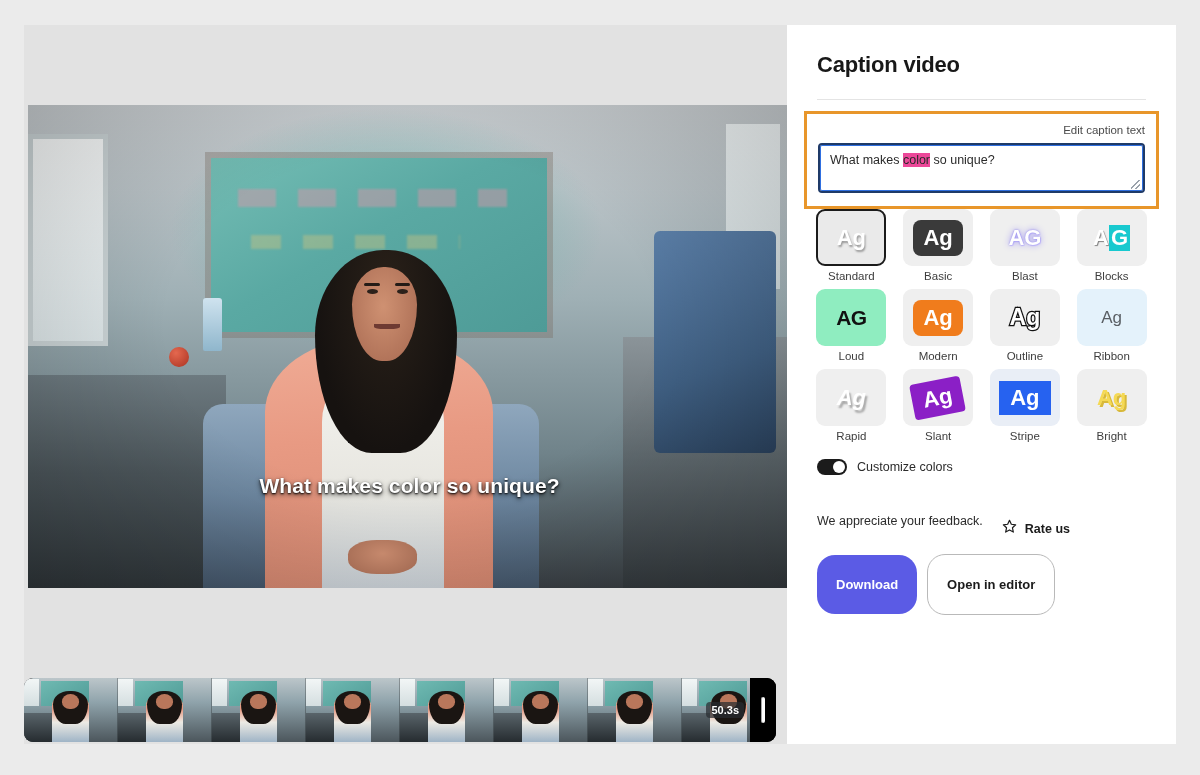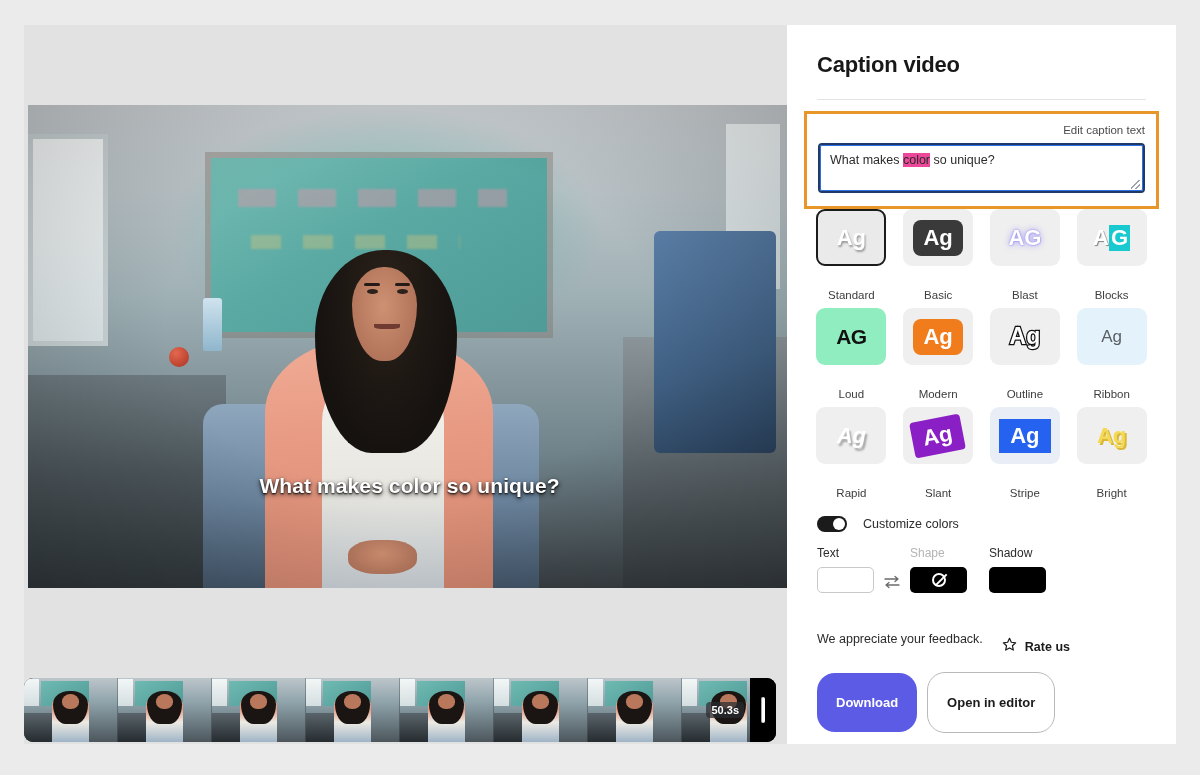--- a/index.html
+++ b/index.html
@@ -319,21 +319,21 @@
     position: relative;
     overflow: hidden;
   }
   .style-cell.selected .swatch {
     border: 2px solid #1b1b1b;
     background: #eaeaea;
   }
   .style-name {
     font-size: 11.5px;
     color: #3d3d3d;
-    margin-top: 23px;
+    margin-top: 4px;
   }
   
   .sw-standard { color:#fff; text-shadow: 1px 2px 2px rgba(0,0,0,.35); }
   .sw-basic    { background:#efefef; }
   .sw-basic .chip { background:#3a3a3a; color:#fff; border-radius:8px; padding:5px 10px; }
   .sw-blast    { color:#fff; text-shadow: 0 0 7px #9a8ff0, 0 0 2px #7e72ec, 1px 1px 0 #ded9fb; }
   .sw-blocks   { }
   .sw-blocks .a { color:#fff; text-shadow:1px 1px 1px rgba(0,0,0,.45); }
   .sw-blocks .g { color:#fff; background:#18c9cf; padding:0 2px; }
   .sw-loud     { background:#8fedc0; color:#111; font-size:21px; letter-spacing:-.5px; }
@@ -344,21 +344,21 @@
   .sw-rapid    { color:#fff; font-style: italic; text-shadow: 2px 3px 2px rgba(0,0,0,.3); }
   .sw-slant    { }
   .sw-slant .chip { background:#8b1fc6; color:#fff; padding:5px 11px; border-radius:4px; transform: rotate(-11deg); display:inline-block; }
   .sw-stripe   { background:#e9eef6; }
   .sw-stripe .chip { background:#2662f0; color:#fff; padding:4px 11px; display:inline-block; }
   .sw-bright   { color:#f5d954; text-shadow: 2px 2px 0 #d8b93a; }
 
   .toggle-row {
     display: flex; align-items: center;
     margin: 17px 0 0 30px;
-    gap: 16px;
+    gap: 10px;
   }
   .toggle {
     width: 30px; height: 16px;
     background: #1b1b1b;
     border-radius: 9px;
     position: relative;
     cursor: pointer;
   }
   .toggle .knob {
     position: absolute;
@@ -644,45 +644,20 @@
 
     </div>
 
     <div class="toggle-row">
       <div class="toggle">
         <div class="knob"></div>
       </div>
       <div class="toggle-label">Customize colors</div>
     </div>
 
-    <div class="colors-row">
-      <div class="color-group">
-        <div class="color-caption">Text</div>
-        <div class="color-chip chip-white"></div>
-      </div>
-
-      <div class="swap-icon">
-        <svg width="18" height="14" viewBox="0 0 18 14" aria-hidden="true">
-          <path d="M2 4 H15 M12 1.5 L15 4 L12 6.5" fill="none" stroke="#6b6b6b" stroke-width="1.3" stroke-linecap="round" stroke-linejoin="round"></path>
-          <path d="M16 10 H3 M6 7.5 L3 10 L6 12.5" fill="none" stroke="#6b6b6b" stroke-width="1.3" stroke-linecap="round" stroke-linejoin="round"></path>
-        </svg>
-      </div>
-
-      <div class="color-group gap-shape">
-        <div class="color-caption muted">Shape</div>
-        <div class="color-chip chip-black">
-          <span class="no-symbol"></span>
-        </div>
-      </div>
-
-      <div class="color-group gap-shadow">
-        <div class="color-caption">Shadow</div>
-        <div class="color-chip chip-black"></div>
-      </div>
-    </div>
 
     <div class="feedback-row">
       <div class="feedback-text">We appreciate your feedback.</div>
       <div class="rate-us">
         <span>
           <svg width="17" height="17" viewBox="0 0 24 24" aria-hidden="true">
             <path d="M12 3.2 l2.6 5.6 6.1 .8 -4.5 4.2 1.2 6.1 -5.4 -3 -5.4 3 1.2 -6.1 -4.5 -4.2 6.1 -.8 Z" fill="none" stroke="#1b1b1b" stroke-width="1.7" stroke-linejoin="round"></path>
           </svg>
         </span>
         <span class="rate-label">Rate us</span>

